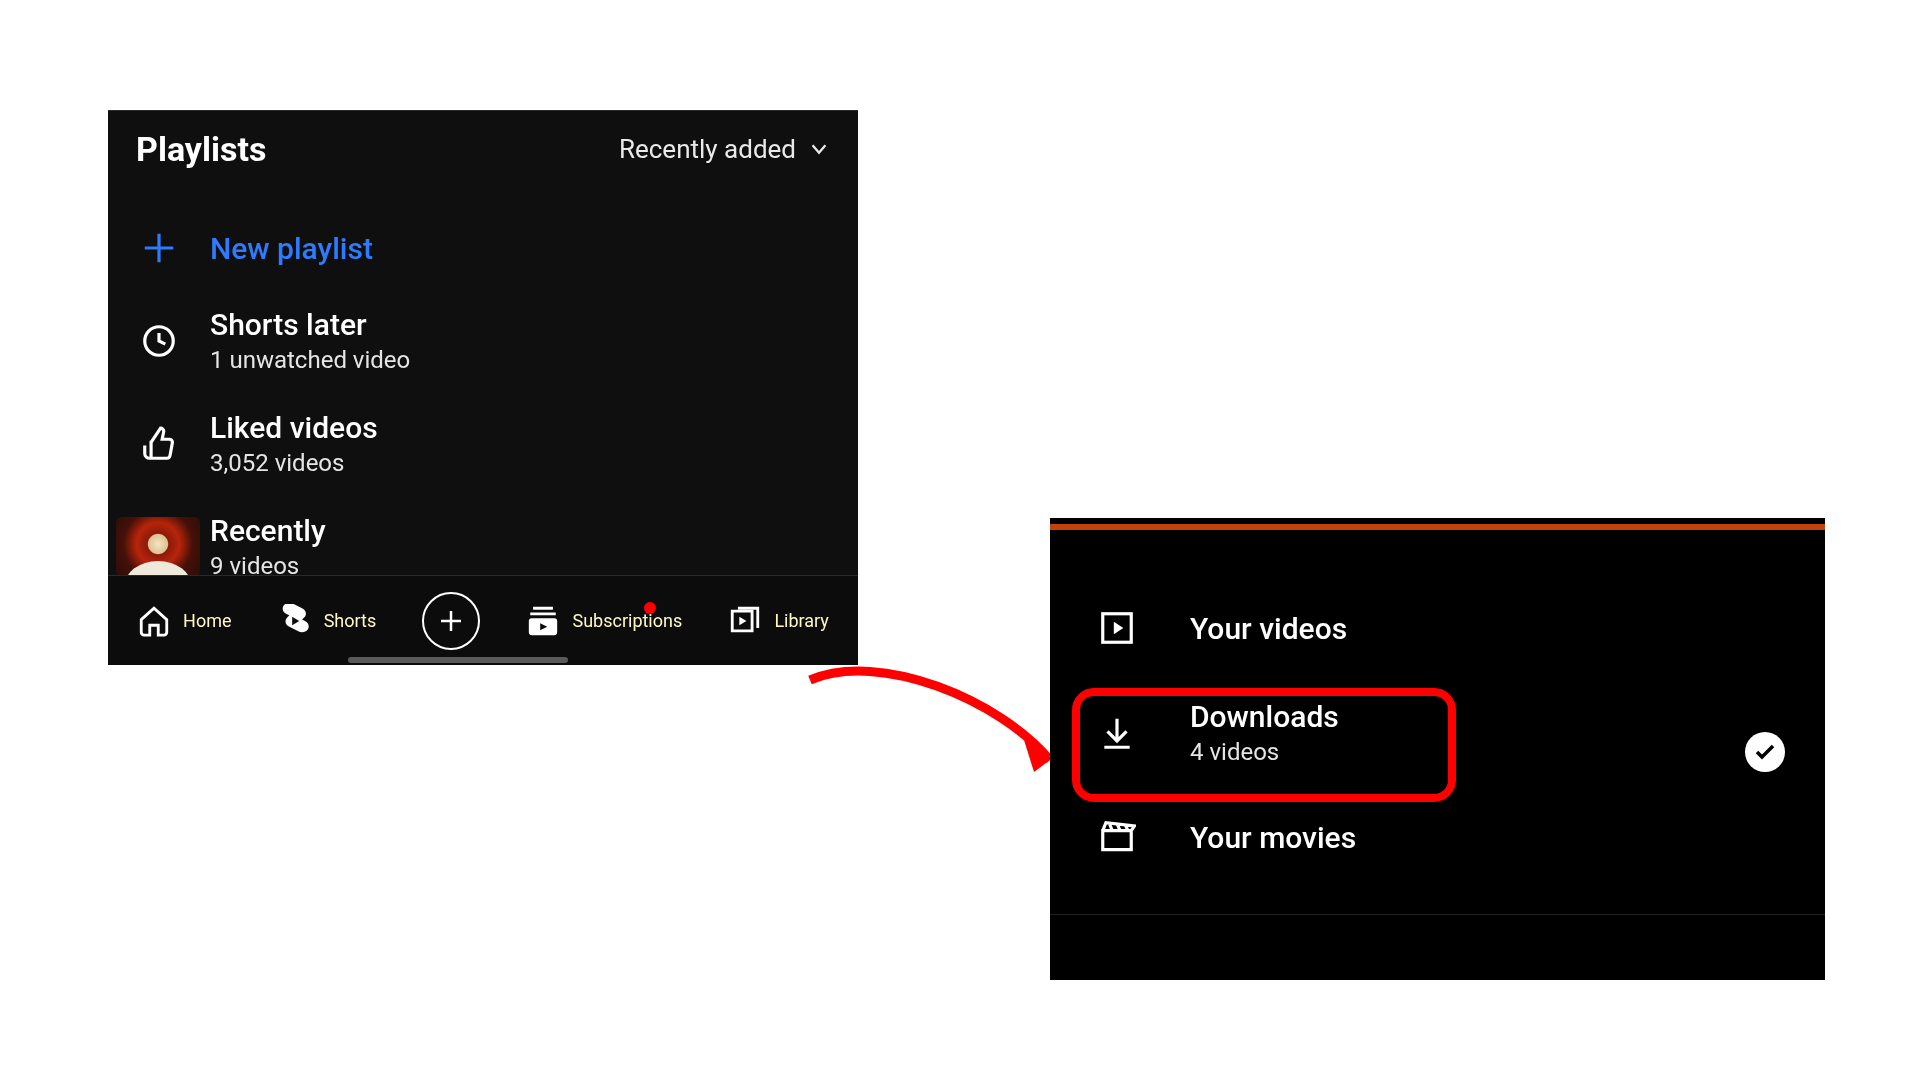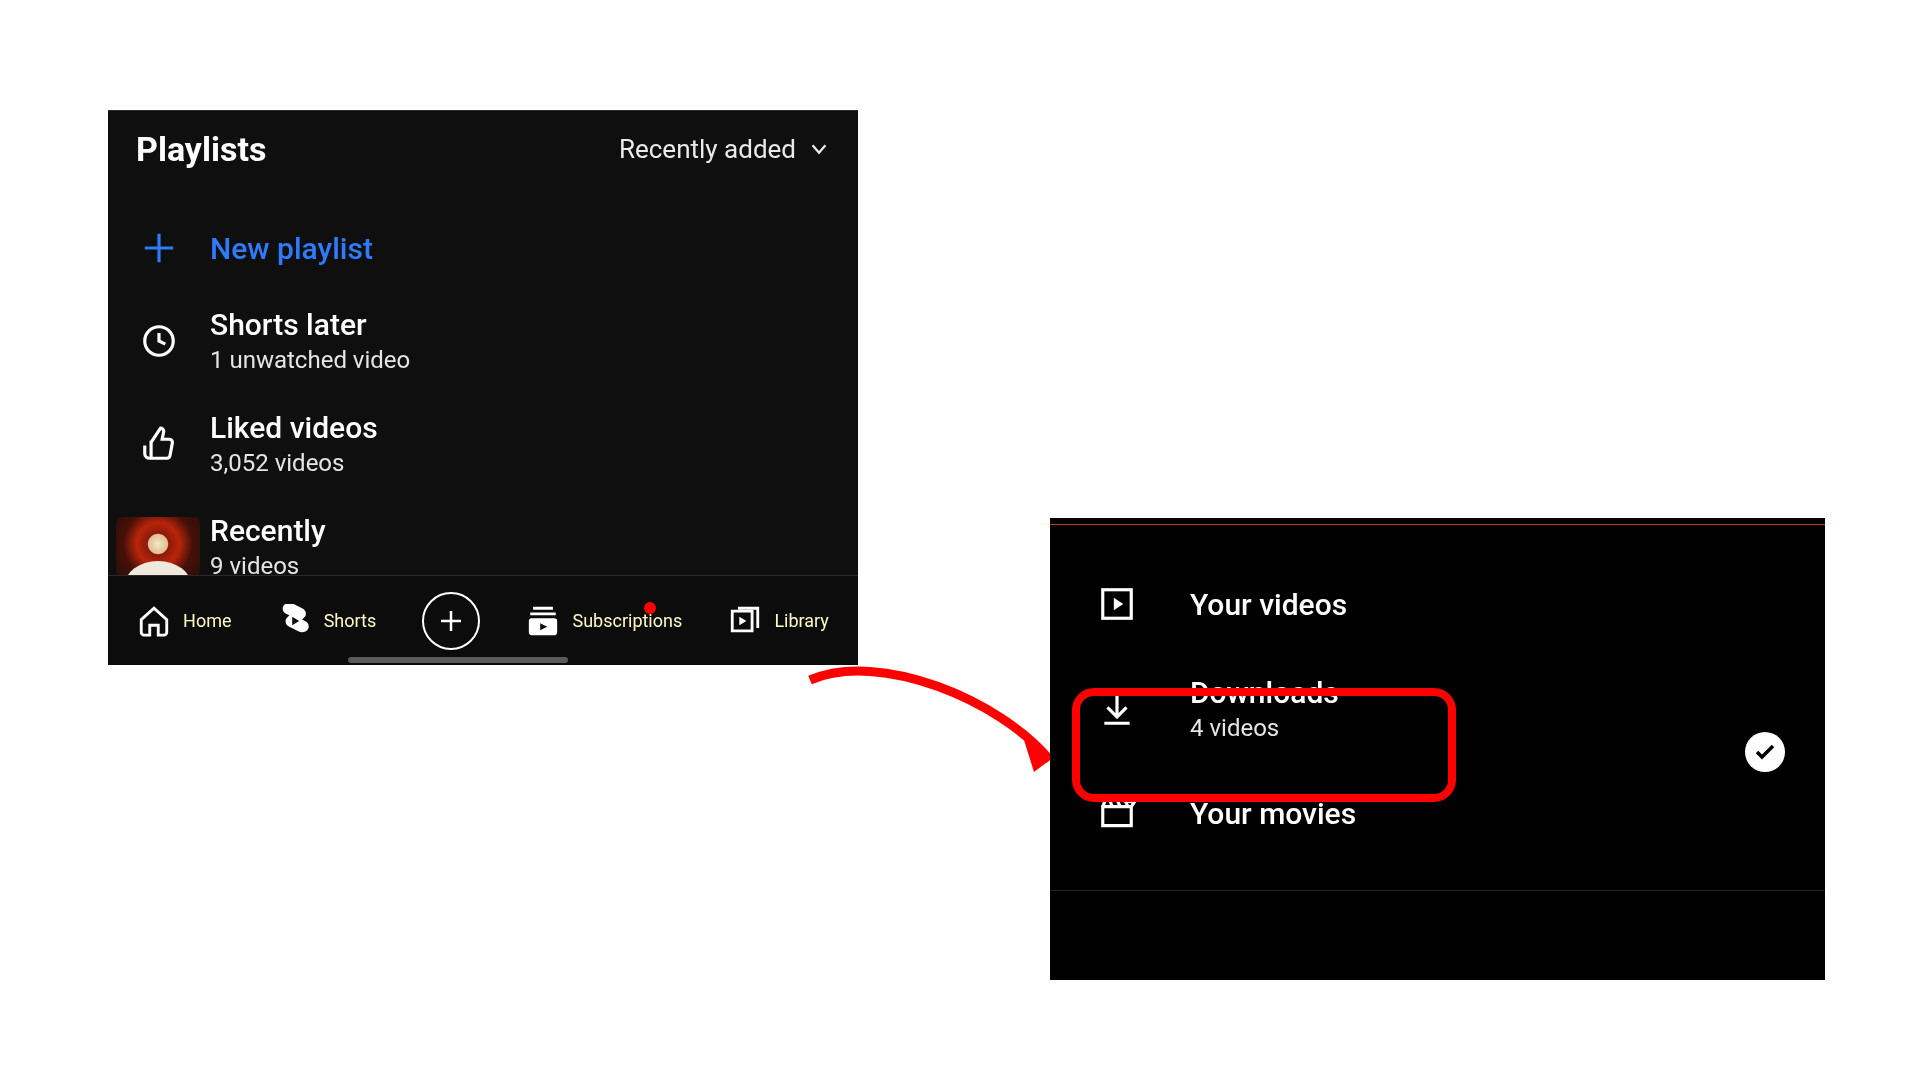--- a/index.html
+++ b/index.html
@@ -133,21 +133,21 @@
   }
 
   .panel-right {
     position: absolute;
     left: 1050px;
     top: 518px;
     width: 775px;
     height: 462px;
     background: #000;
   }
-  .pr-list { padding-top: 32px; border-top: 1px solid #c2410c; margin-top: 6px;}
+  .pr-list { padding-top: 51px; border-top: 6px solid #c2410c; margin-top: 6px;}
   .pr-item {
     display: flex;
     align-items: center;
     gap: 50px;
     padding: 24px 44px;
     border-bottom: 0;
     cursor: pointer;
     position: relative;
   }
   .pr-item .pl-text .t1 { font-size: 30px; }

